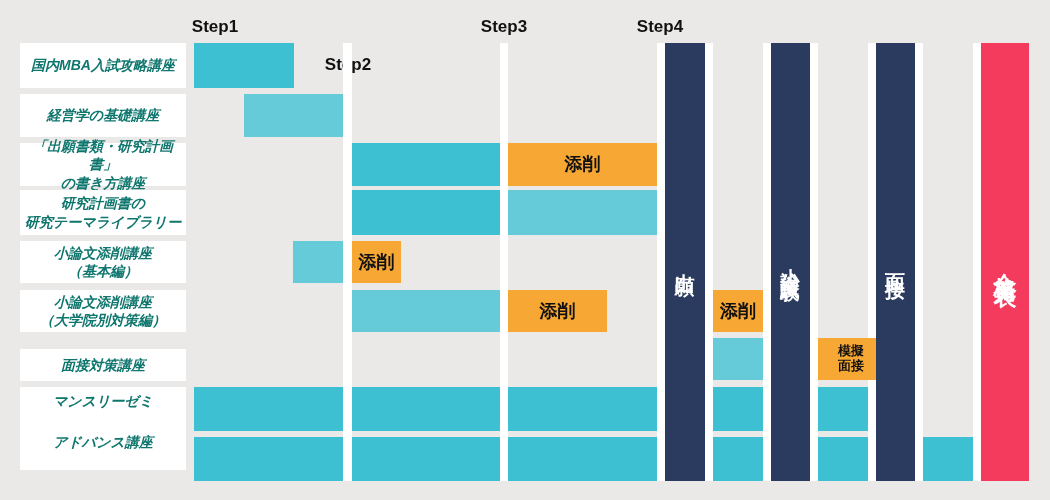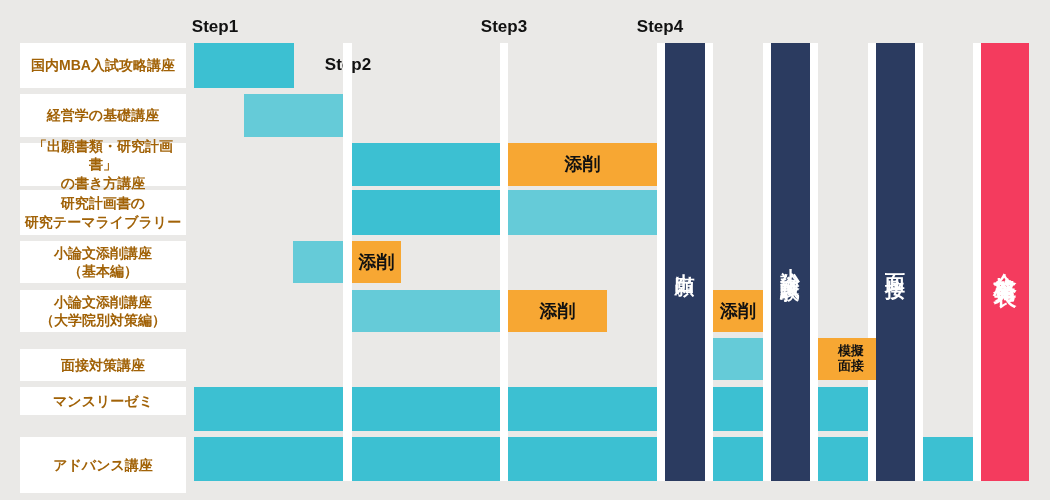--- a/index.html
+++ b/index.html
@@ -32,22 +32,23 @@
     width: 166px;
     background: #FFFFFF;
     display: flex;
     align-items: center;
     justify-content: center;
     text-align: center;
     font-weight: bold;
     font-size: 14px;
     line-height: 1.3;
     white-space: pre-line;
-    color: #a16207;
+    color: #0f766e;
     box-sizing: border-box;
+    font-style: italic;
   }
   .bar {
     position: absolute;
     display: flex;
     align-items: center;
     justify-content: center;
     text-align: center;
     font-weight: bold;
     font-size: 18px;
     line-height: 1.15;
@@ -119,21 +120,21 @@
       <div class="row-label" style="top: 349px; height: 32px; background: rgb(255, 255, 255);">面接対策講座</div>
       <div class="bar" style="left: 713px; width: 50px; top: 338px; height: 42px; background: rgb(101, 203, 216);"></div>
       <div class="bar small-text" style="left: 818px; width: 66px; top: 338px; height: 42px; background: rgb(247, 167, 51);">模擬
 面接</div>
       <div class="row-label" style="top: 387px; height: 28px; background: rgb(255, 255, 255);">マンスリーゼミ</div>
       <div class="bar" style="left: 194px; width: 149px; top: 387px; height: 44px; background: rgb(60, 192, 210);"></div>
       <div class="bar" style="left: 352px; width: 148px; top: 387px; height: 44px; background: rgb(60, 192, 210);"></div>
       <div class="bar" style="left: 508px; width: 149px; top: 387px; height: 44px; background: rgb(60, 192, 210);"></div>
       <div class="bar" style="left: 713px; width: 50px; top: 387px; height: 44px; background: rgb(60, 192, 210);"></div>
       <div class="bar" style="left: 818px; width: 50px; top: 387px; height: 44px; background: rgb(60, 192, 210);"></div>
-      <div class="row-label" style="top: 437px; height: 56px; background: rgb(255, 255, 255);">アドバンス講座</div>
+      <div class="row-label" style="top: 414px; height: 56px; background: rgb(255, 255, 255);">アドバンス講座</div>
       <div class="bar" style="left: 194px; width: 149px; top: 437px; height: 44px; background: rgb(60, 192, 210);"></div>
       <div class="bar" style="left: 352px; width: 148px; top: 437px; height: 44px; background: rgb(60, 192, 210);"></div>
       <div class="bar" style="left: 508px; width: 149px; top: 437px; height: 44px; background: rgb(60, 192, 210);"></div>
       <div class="bar" style="left: 713px; width: 50px; top: 437px; height: 44px; background: rgb(60, 192, 210);"></div>
       <div class="bar" style="left: 818px; width: 50px; top: 437px; height: 44px; background: rgb(60, 192, 210);"></div>
       <div class="bar" style="left: 923px; width: 50px; top: 437px; height: 44px; background: rgb(60, 192, 210);"></div>
     </div>
   <div id="milestones-layer">
       <div class="milestone" style="left: 665px; width: 40px; background: rgb(43, 59, 96);">
         <span class="vtext" style="font-size: 20px;">出願</span>

